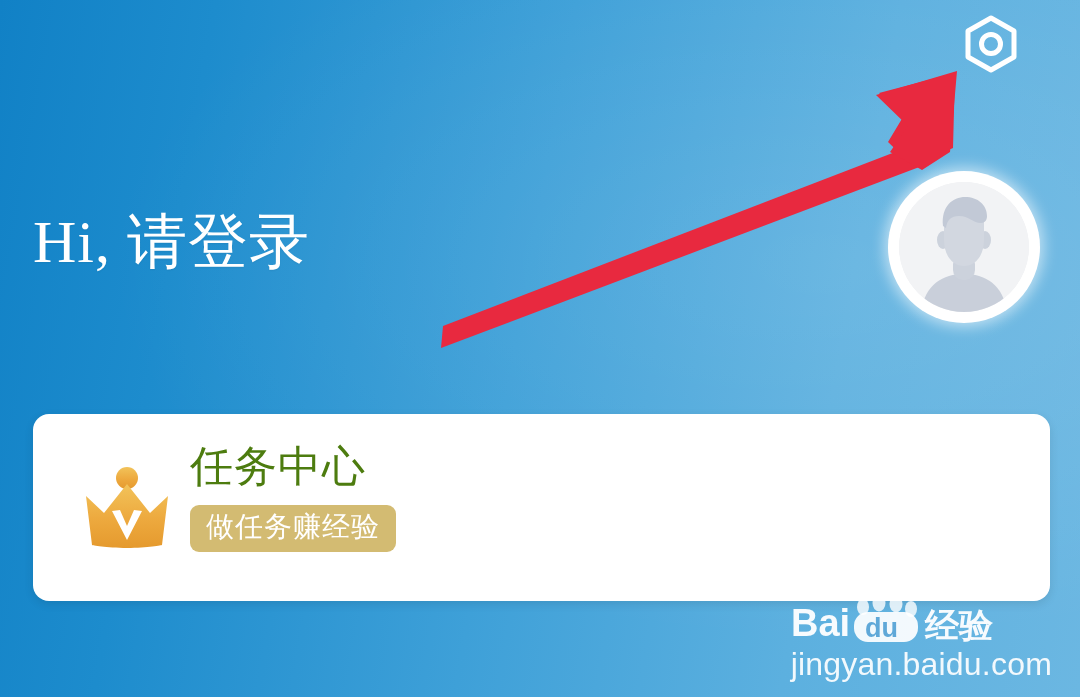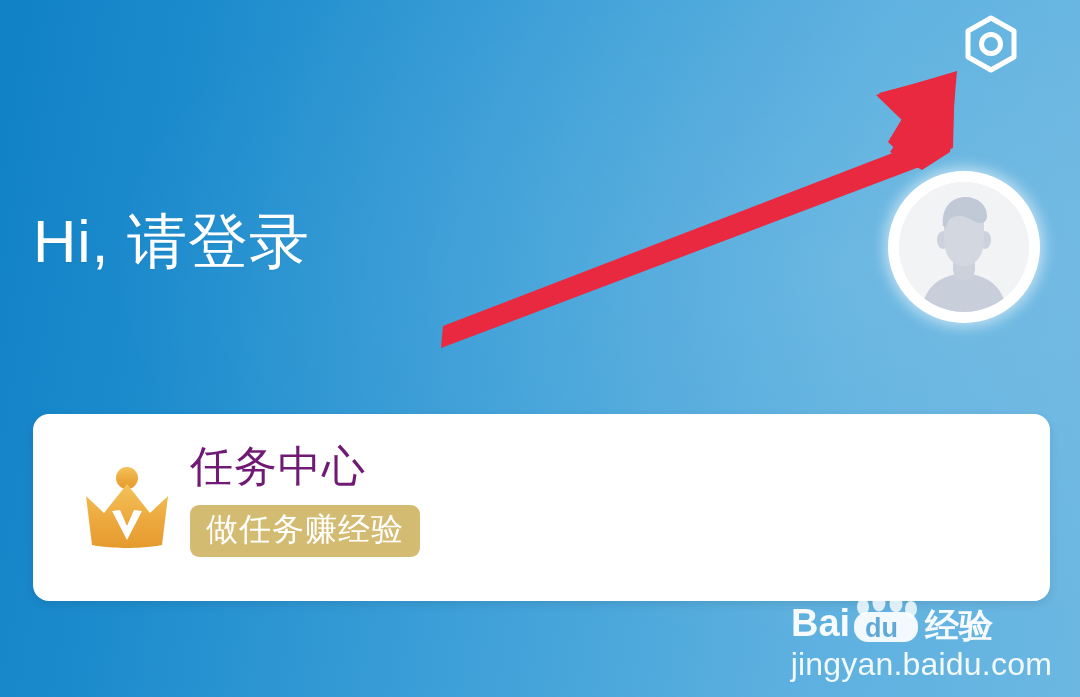--- a/index.html
+++ b/index.html
@@ -39,20 +39,21 @@
     position: absolute;
     left: 33px;
     top: 212px;
     font-size: 60px;
     line-height: 1;
     color: #ffffff;
     letter-spacing: 1px;
     white-space: nowrap;
     z-index: 4;
     text-shadow: 0 1px 2px rgba(0,0,0,0.06);
+    font-family: Liberation Serif, serif;
   }
 
   
   .avatar {
     position: absolute;
     left: 888px;
     top: 171px;
     width: 152px;
     height: 152px;
     border-radius: 50%;
@@ -103,31 +104,31 @@
     height: 85px;
   }
   .task-body {
     position: absolute;
     left: 157px;
     top: 28px;
   }
   .task-title {
     font-size: 43px;
     line-height: 1.15;
-    color: #701a75;
+    color: #4d7c0f;
     letter-spacing: 1px;
     white-space: nowrap;
   }
   .task-badge {
     display: inline-block;
     margin-top: 14px;
     padding: 7px 16px 9px 16px;
     background: #d3bb72;
     color: #ffffff;
-    font-size: 32px;
+    font-size: 28px;
     line-height: 1.1;
     border-radius: 9px;
     letter-spacing: 1px;
     white-space: nowrap;
   }
 
   
   .watermark {
     position: absolute;
     right: 28px;

